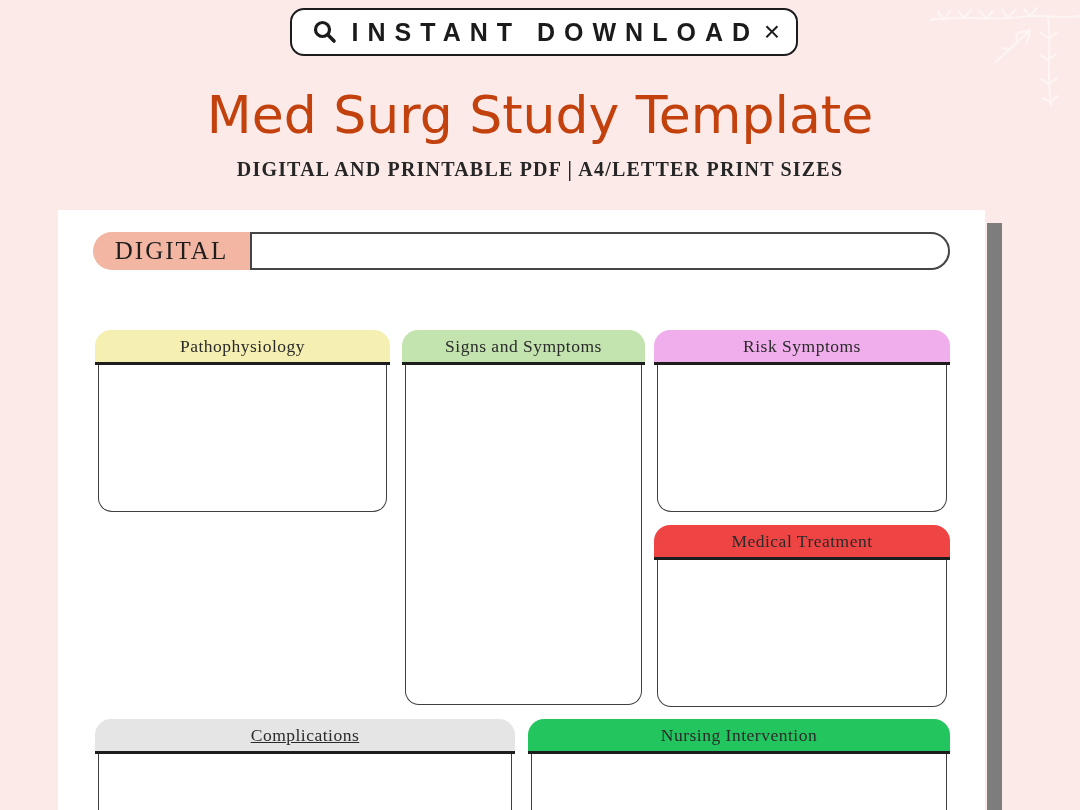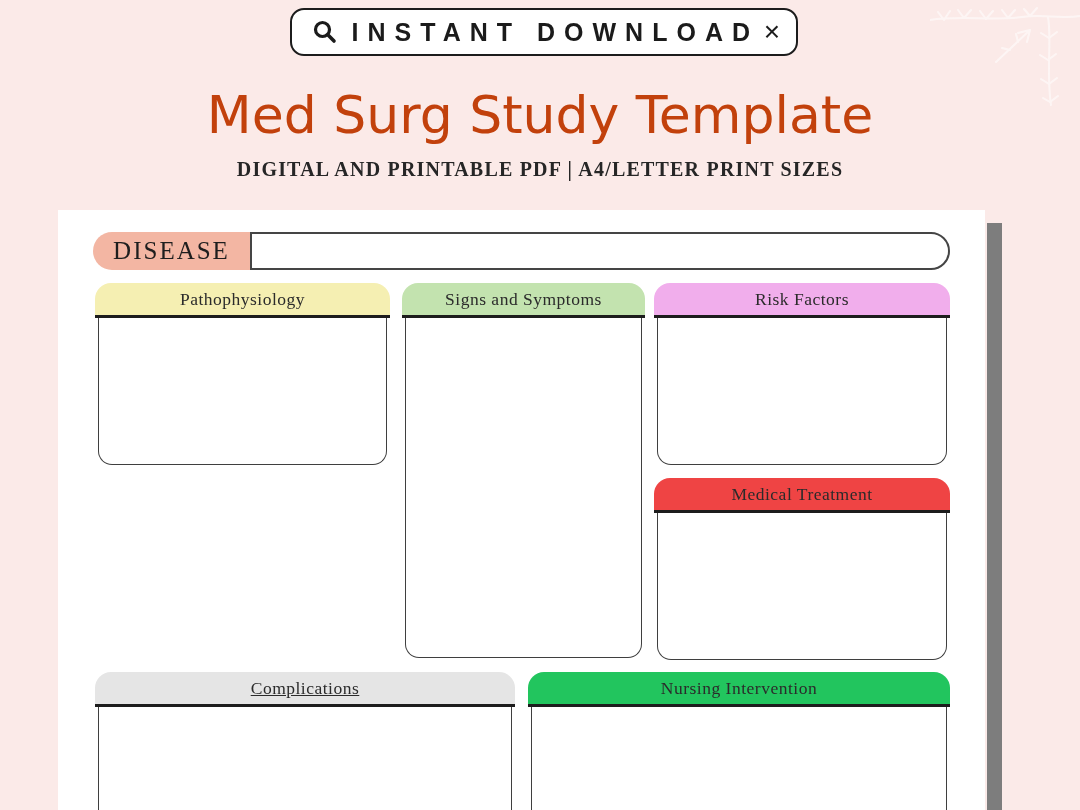--- a/index.html
+++ b/index.html
@@ -58,21 +58,21 @@
     font-size:25px; letter-spacing:2px; color:#1e1e1e;
   }
   .disease-input {
     position:absolute; left:192px; top:22px; width:700px; height:38px;
     background:#ffffff; border:2px solid #454545;
     border-radius:0 19px 19px 0; outline:none;
     font-family:cursive; font-size:20px; padding:0 14px; color:#1e1e1e;
   }
 
   
-  .section { position:absolute; display:flex; flex-direction:column; }
+  .section { position:absolute; display:flex; flex-direction:column;margin-top:47px; }
   .section-header {
     height:35px; flex:0 0 auto; border-radius:16px 16px 0 0;
     border-bottom:3px solid #1d1d1d;
     display:flex; align-items:center; justify-content:center;
     font-size:17.5px; color:#2b2b2b; letter-spacing:0.5px;
   }
   .section-body {
     flex:1; margin:0 3px; background:#ffffff;
     border:1.5px solid #3f3f3f; border-top:none;
     border-radius:0 0 14px 14px;
@@ -110,40 +110,40 @@
     <span class="pill-close">×</span>
   </div>
 
   <div class="main-title">Med Surg Study Template</div>
   <div class="sub-title">DIGITAL AND PRINTABLE PDF | A4/LETTER PRINT SIZES</div>
 
   <div class="paper-shadow" style="background: rgb(125, 125, 125);"></div>
 
   <div class="paper" style="background: rgb(255, 255, 255);">
 
-    <div class="disease-pill hand" style="background: rgb(243, 182, 163);">DISEASE</div>
+    <div class="disease-pill hand" style="background: rgb(243, 182, 163);">DIGITAL</div>
     <input class="disease-input" type="text" value="" style="">
 
     <div class="section sec-pathophysiology">
       <div class="section-header hand" style="background: rgb(245, 239, 178);">
         <span>Pathophysiology</span>
       </div>
       <div class="section-body"></div>
     </div>
 
     <div class="section sec-signs">
       <div class="section-header hand" style="background: rgb(195, 227, 175);">
         <span>Signs and Symptoms</span>
       </div>
       <div class="section-body"></div>
     </div>
 
     <div class="section sec-risk">
       <div class="section-header hand" style="background: rgb(241, 174, 236);">
-        <span>Risk Factors</span>
+        <span>Risk Symptoms</span>
       </div>
       <div class="section-body"></div>
     </div>
 
 
     <div class="section sec-medical">
       <div class="section-header hand" style="background: #ef4444;">
         <span>Medical Treatment</span>
       </div>
       <div class="section-body"></div>

